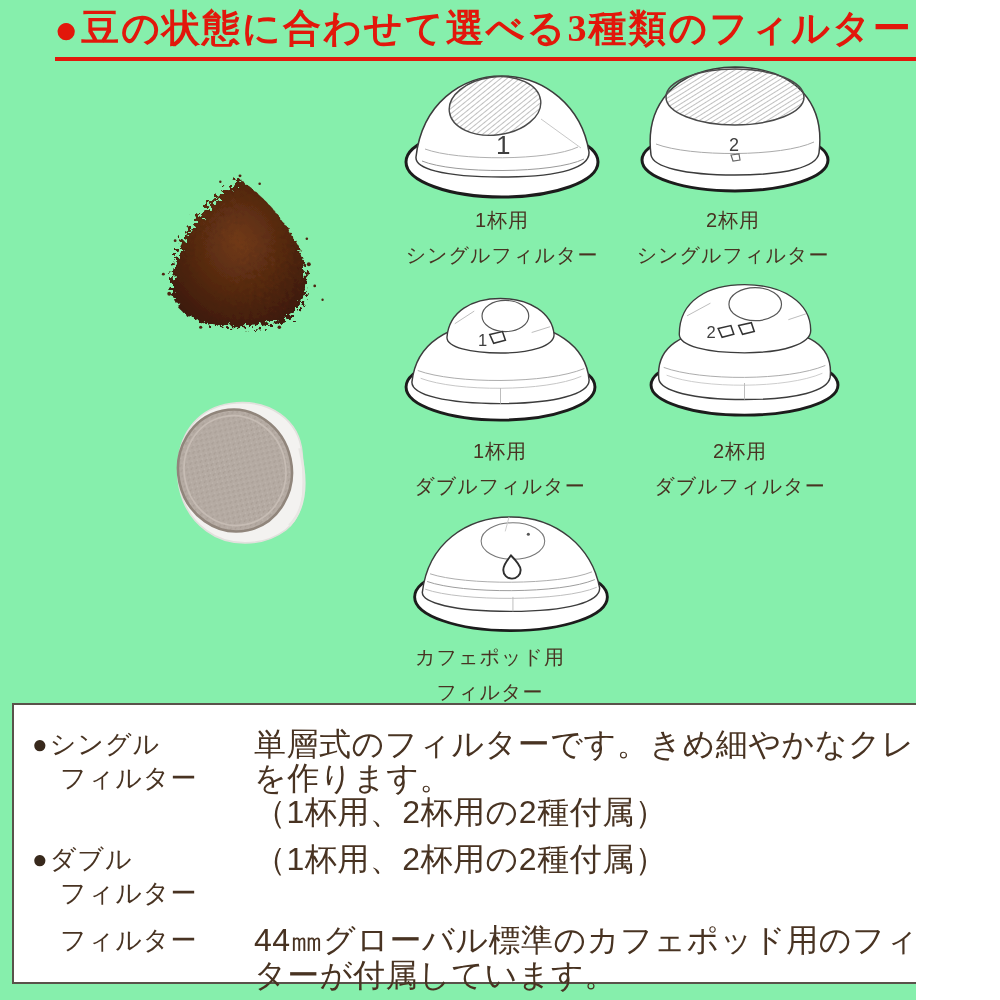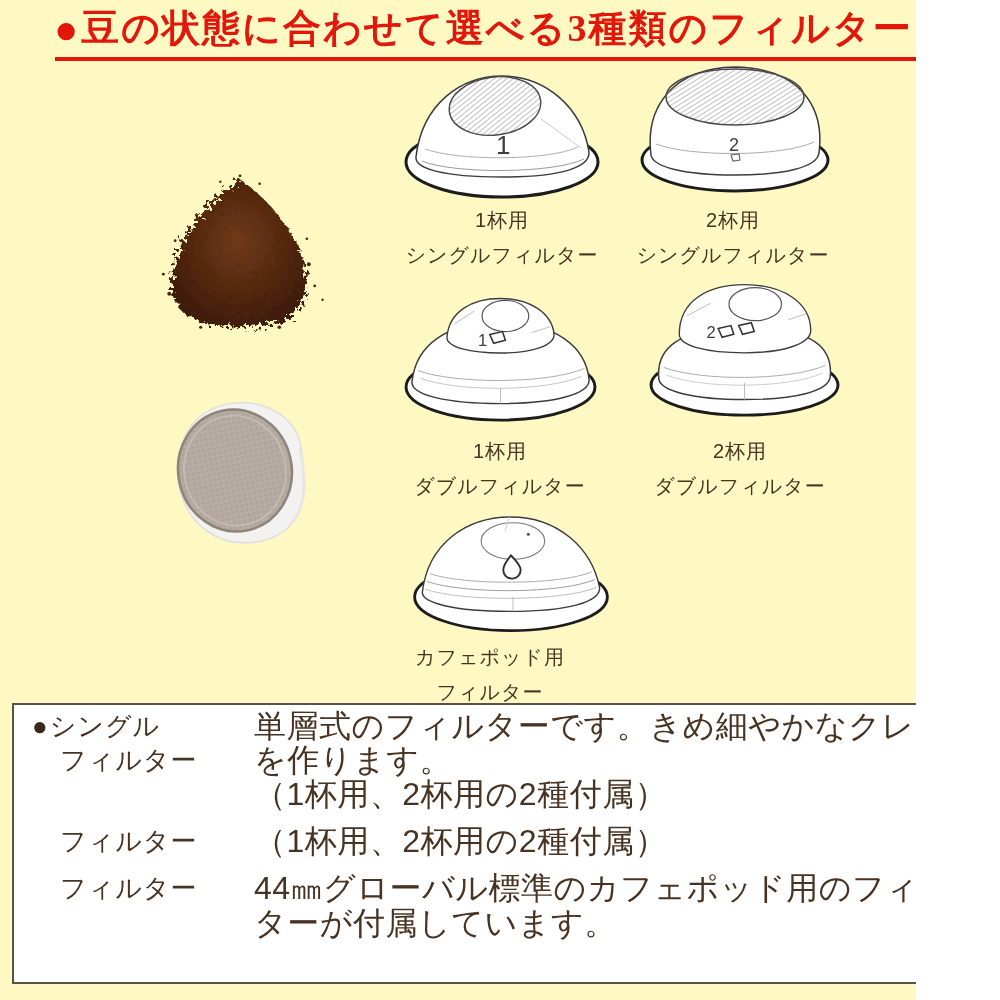--- a/index.html
+++ b/index.html
@@ -2,21 +2,21 @@
 <html><head>
 <meta charset="utf-8">
 <style>
   :root{
     --red:#e2170b;
     --brown:#483322;
     --line:#59524a;
   }
   html,body{margin:0;padding:0;background:#fff;}
   .page{
-    position:relative;width:916px;height:1000px;background:#fef9c3;overflow:hidden;
+    position:relative;width:916px;height:1000px;background:#86efac;overflow:hidden;
     font-family:"Liberation Sans","DejaVu Sans",sans-serif;
   }
   
   .title{
     position:absolute;left:54px;top:5px;
     font-family:"Liberation Serif","DejaVu Serif",serif;
     font-weight:700;font-size:38px;line-height:46px;
     color:var(--red);letter-spacing:2px;white-space:nowrap;
   }
   .tbullet{font-size:40px;vertical-align:-2px;margin-right:1px;}
@@ -26,21 +26,21 @@
   .fig svg{display:block;width:100%;height:100%;}
   .cap{
     position:absolute;width:260px;text-align:center;
     color:var(--brown);font-size:20px;line-height:35px;letter-spacing:1px;
     font-weight:500;white-space:nowrap;
   }
   
   .legend{
     position:absolute;left:12px;top:703px;width:976px;height:281px;
     border:2px solid var(--line);box-sizing:border-box;
-    padding:4px 10px 0 18px;background:#fff;
+    padding:22px 10px 0 18px;background:#fff;
   }
   .lrow{display:flex;margin-bottom:13px;}
   .term{width:222px;font-size:26px;line-height:34px;color:var(--brown);letter-spacing:1px;}
   .term .t2{padding-left:28px;}
   .lb{color:#38291c;margin-right:1px;}
   .desc{flex:1;font-size:32px;line-height:34px;color:var(--brown);letter-spacing:0.5px;}
   .lrow3 .desc{line-height:35px;}
   .mark{font-family:"Liberation Sans",sans-serif;fill:#3f3f3f;}
 </style>
 </head>
@@ -211,20 +211,21 @@
         <div class="t2">フィルター</div>
       </div>
       <div class="desc">
         <div>単層式のフィルターです。きめ細やかなクレマを作ります。</div>
         <div>（1杯用、2杯用の2種付属）</div>
       </div>
     </div>
 
     <div class="lrow">
       <div class="term">
+        <div><span class="lb">●</span><span>ダブル</span></div>
         <div class="t2">フィルター</div>
       </div>
       <div class="desc">
         <div>（1杯用、2杯用の2種付属）</div>
       </div>
     </div>
 
     <div class="lrow lrow3">
       <div class="term">
         <div class="t2">フィルター</div>

